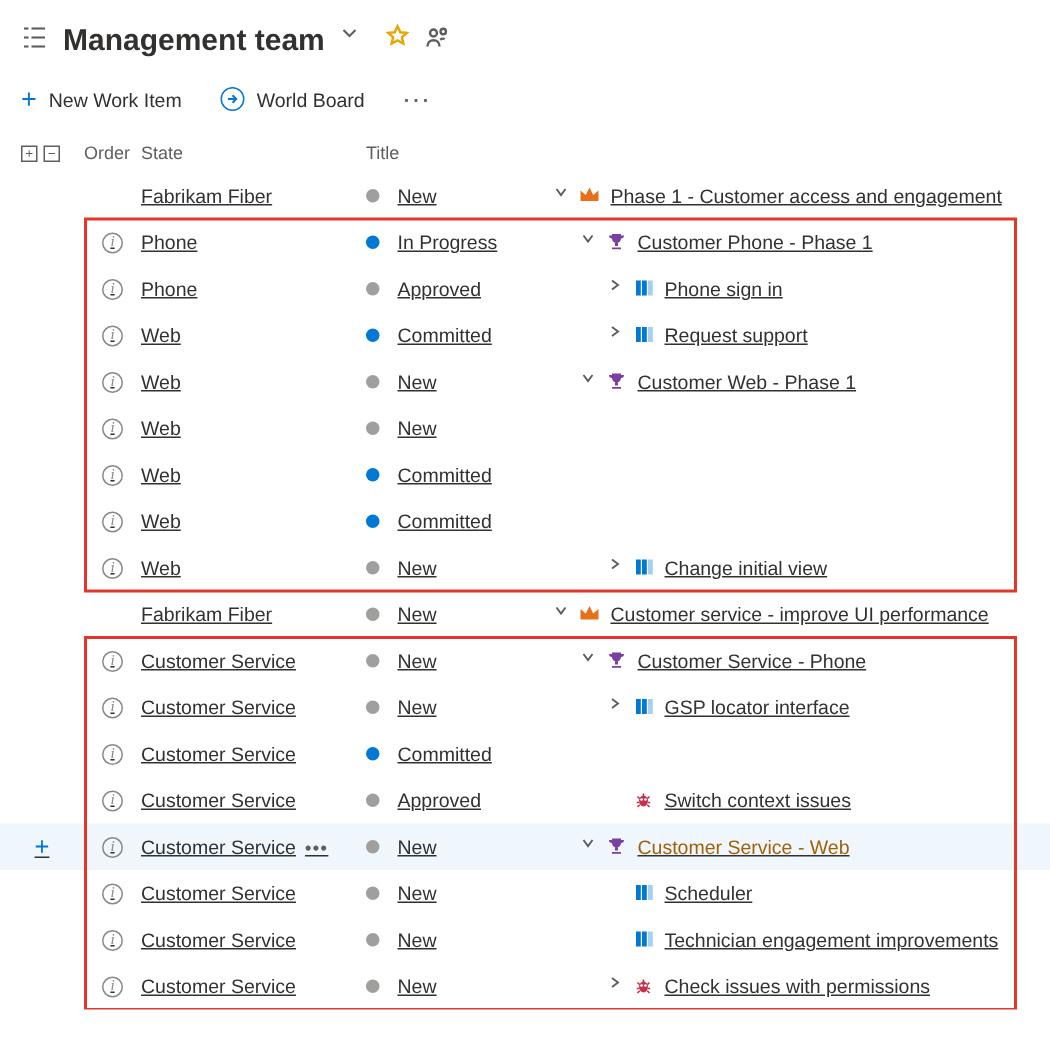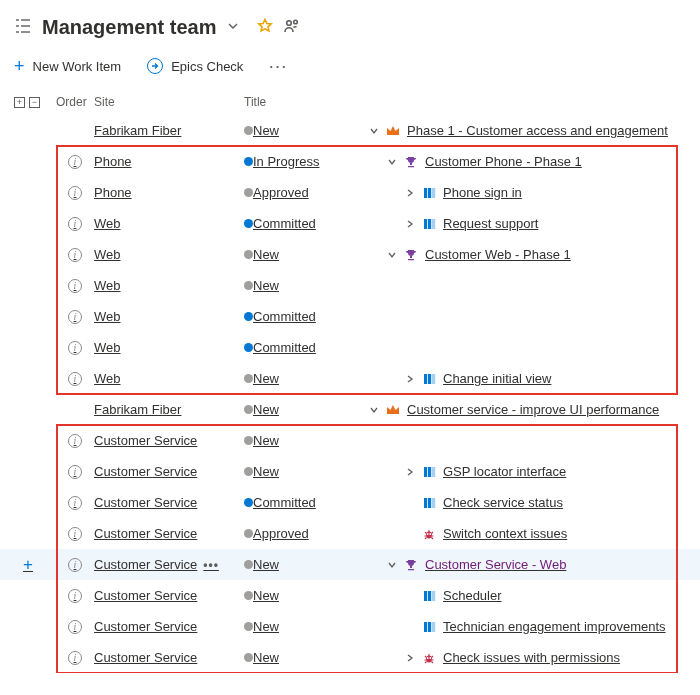--- a/index.html
+++ b/index.html
@@ -4,21 +4,21 @@
 <style>
   * { box-sizing: border-box; margin: 0; padding: 0; }
   body {
     font-family: "Segoe UI", -apple-system, sans-serif;
     font-size: 13px;
     color: #323130;
     background: #fff;
     width: 700px;
   }
   
-  .hdr { display:flex; align-items:center; gap:10px; padding:16px 14px 12px; }
+  .hdr { display:flex; gap:10px; padding:16px 14px 12px; }
   .hdr .title { font-size:20px; font-weight:600; }
   .hdr .chev { color:#605e5c; }
   .hdr .star svg path { fill:none; stroke:#eaa300; stroke-width:1.6; }
   .hdr .ppl svg { stroke:#605e5c; fill:none; stroke-width:1.6; }
   
   .tb { display:flex; align-items:center; gap:26px; padding:6px 14px 16px; }
   .tb .btn { display:flex; align-items:center; gap:8px; color:#323130; cursor:pointer; }
   .tb .plus { color:#0078d4; font-size:18px; font-weight:300; line-height:1; }
   .tb .circ { display:inline-flex; width:16px; height:16px; border:1.3px solid #0078d4; border-radius:50%; align-items:center; justify-content:center; color:#0078d4; font-size:10px; }
   .tb .dots { color:#605e5c; letter-spacing:2px; font-weight:700; }
@@ -28,28 +28,28 @@
   .cols .sq { width:11px; height:11px; border:1px solid #605e5c; display:inline-flex; align-items:center; justify-content:center; font-size:9px; line-height:1; }
   
   .rows { position:relative;text-decoration:underline; }
   .row { display:grid; grid-template-columns:56px 38px 150px 125px 330px; align-items:center; height:31px; }
   .row.hl { background:#eff6fc; }
   .row .rb { display:flex; justify-content:center; color:#0078d4; font-size:17px; font-weight:300; }
   .row .info { display:flex; justify-content:center; }
   .row .info span { display:inline-flex; width:14px; height:14px; border:1.2px solid #8a8886; border-radius:50%; align-items:center; justify-content:center; font-size:10px; font-style:italic; color:#8a8886; font-family:Georgia,serif; }
   .row .node { color:#323130; display:flex; align-items:center; gap:6px;}
   .row .node .dots3 { color:#605e5c; letter-spacing:1px; font-weight:700; font-size:12px;}
-  .row .state { display:flex; align-items:center; gap:0; }
+  .row .state { display:flex; align-items:center; gap:12px; }
   .row .state .dot { width:9px; height:9px; border-radius:50%; background:#a19f9d; flex-shrink:0;}
   .row .state .dot.blue { background:#0078d4; }
-  .row .title { display:flex; align-items:center; gap:6px; font-size:13px; }
+  .row .title { display:flex; align-items:flex-start; gap:6px; font-size:13px; }
   .row .title .tog { width:10px; color:#605e5c; font-size:10px; display:inline-flex; justify-content:center;}
   .row .title .ico { width:16px; display:inline-flex; justify-content:center; }
   .row .title .txt { color:#323130; }
-  .row .title .txt.link { color:#701a75; }
+  .row .title .txt.link { color:#a16207; }
   .ind0 { padding-left:0px;} .ind1 { padding-left:18px;} .ind2 { padding-left:36px;}
   
   .box { position:absolute; border:2px solid #e3352c; pointer-events:none; }
 </style>
 </head>
 <body>
 
 <div class="hdr">
   <span class="icon">
     <svg width="18" height="18" viewBox="0 0 18 18">
@@ -88,32 +88,32 @@
   <div class="btn">
     <span class="plus">+</span>
     <span>New Work Item</span>
   </div>
   <div class="btn">
     <span class="circ">
       <svg width="8" height="8" viewBox="0 0 8 8">
           <path d="M1 4h5M4 1.5L6.5 4 4 6.5" fill="none" stroke="#0078d4" stroke-width="1.3"></path>
         </svg>
     </span>
-    <span>Epics Check</span>
+    <span>World Board</span>
   </div>
   <div class="dots">···</div>
 </div>
 
 <div class="cols">
   <div class="ec">
     <span class="sq">+</span>
     <span class="sq">−</span>
   </div>
   <div>Order</div>
-  <div>Site</div>
+  <div>State</div>
   <div>Title</div>
 </div>
 
 <div class="rows" id="rows">
     <div class="row">
       <div class="rb"></div>
       <div class="info"></div>
       <div class="node">
         <span>Fabrikam Fiber</span>
       </div>
@@ -333,20 +333,33 @@
       <div class="info">
         <span>i</span>
       </div>
       <div class="node">
         <span>Customer Service</span>
       </div>
       <div class="state">
         <span class="dot "></span>
         <span>New</span>
       </div>
+      <div class="title ind1">
+        <span class="tog">
+          <svg width="10" height="10" viewBox="0 0 10 10">
+            <path d="M2 3l3 4 3-4" fill="none" stroke="#605e5c" stroke-width="1.3"></path>
+          </svg>
+        </span>
+        <span class="ico">
+          <svg width="14" height="14" viewBox="0 0 14 14">
+            <use href="#i-trophy"></use>
+          </svg>
+        </span>
+        <span class="txt">Customer Service - Phone</span>
+      </div>
     </div>
     <div class="row">
       <div class="rb"></div>
       <div class="info">
         <span>i</span>
       </div>
       <div class="node">
         <span>Customer Service</span>
       </div>
       <div class="state">
@@ -371,29 +384,20 @@
       <div class="rb"></div>
       <div class="info">
         <span>i</span>
       </div>
       <div class="node">
         <span>Customer Service</span>
       </div>
       <div class="state">
         <span class="dot blue"></span>
         <span>Committed</span>
-      </div>
-      <div class="title ind2">
-        <span class="tog"></span>
-        <span class="ico">
-          <svg width="14" height="14" viewBox="0 0 14 14">
-            <use href="#i-book"></use>
-          </svg>
-        </span>
-        <span class="txt">Check service status</span>
       </div>
     </div>
     <div class="row">
       <div class="rb"></div>
       <div class="info">
         <span>i</span>
       </div>
       <div class="node">
         <span>Customer Service</span>
       </div>

